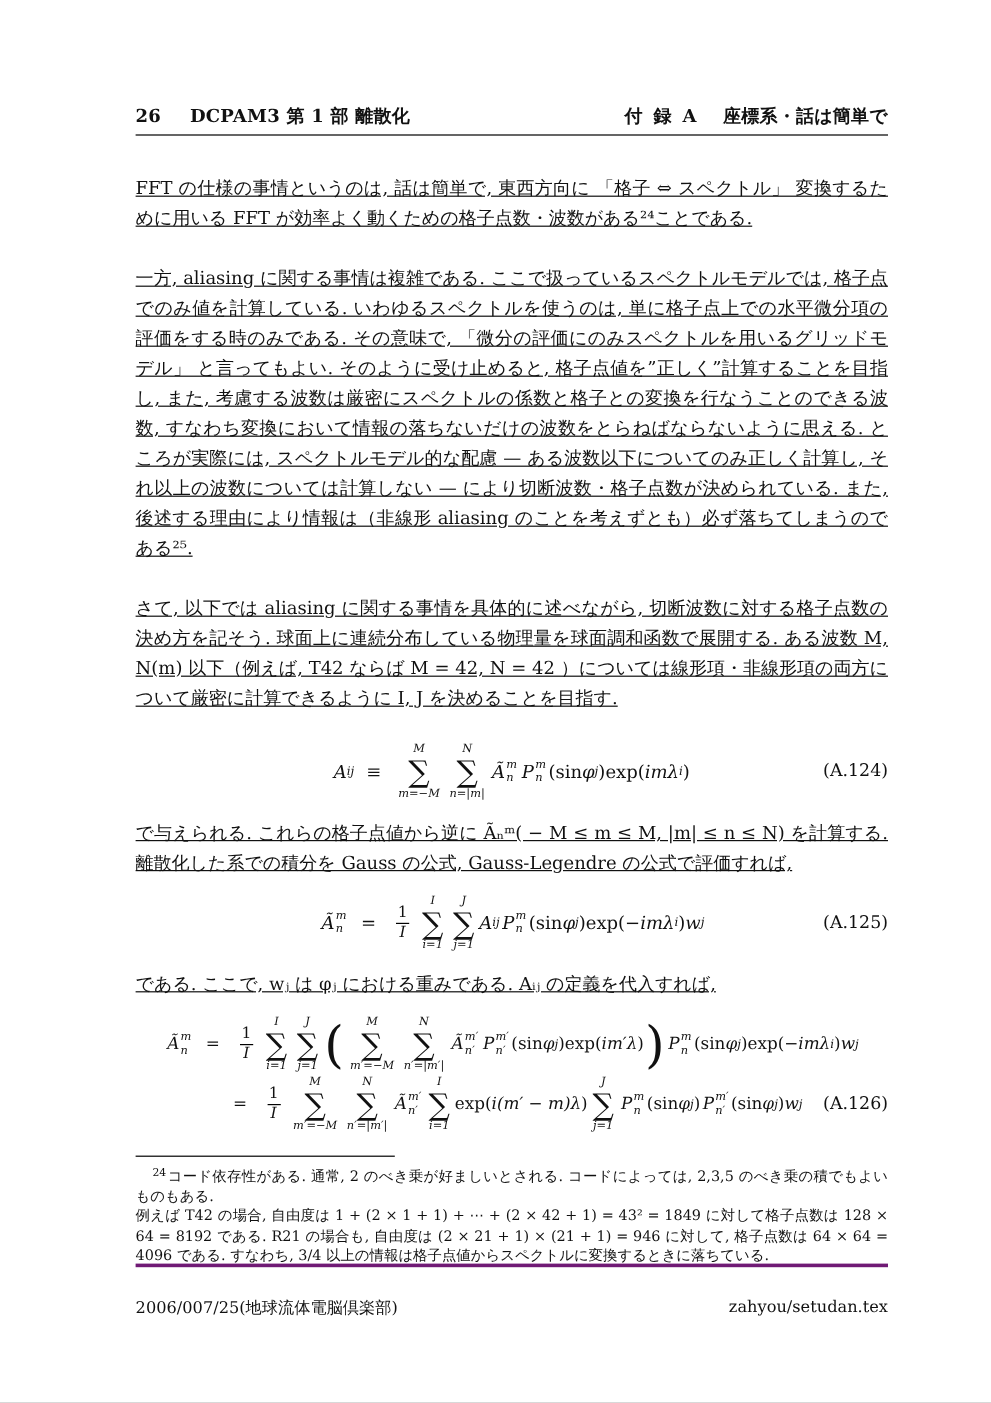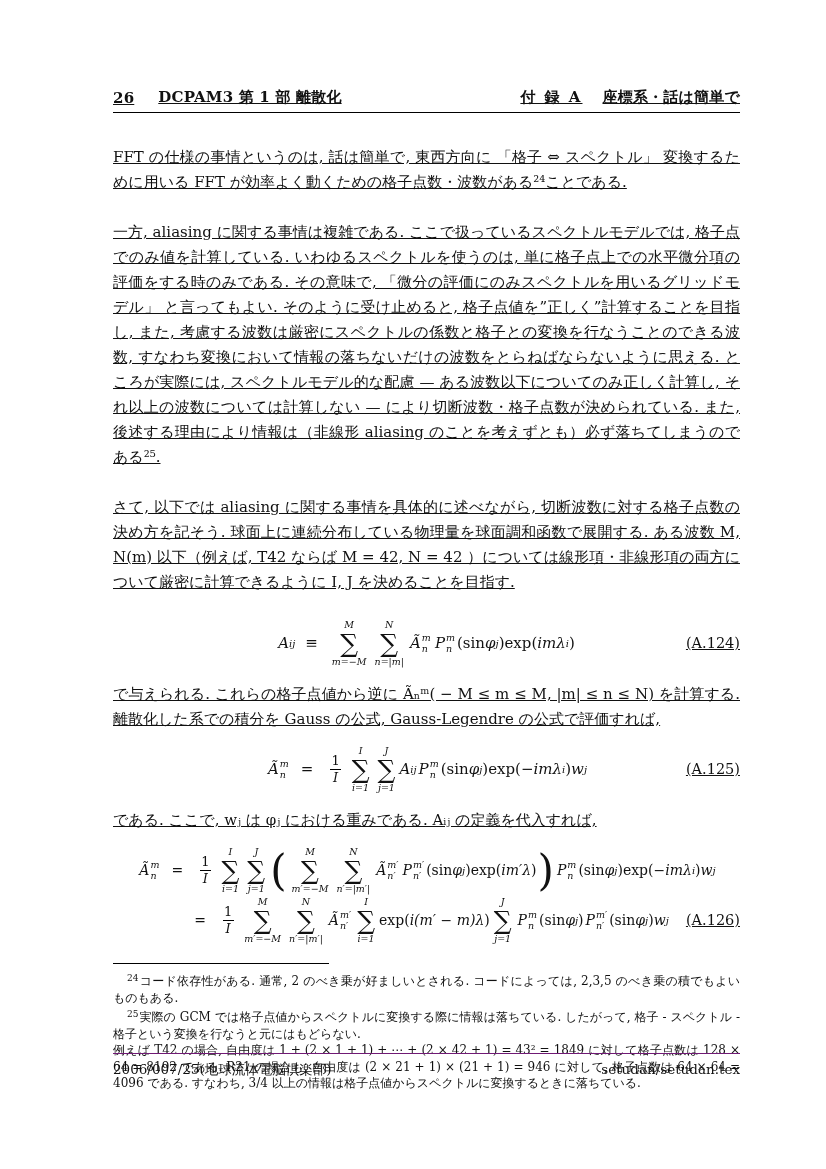--- a/index.html
+++ b/index.html
@@ -6,54 +6,54 @@
   .page{
     position:relative;
     width:826px;height:1169px;
     background:#ffffff;
     font-family:"DejaVu Serif","Liberation Serif",serif;
     color:#111;
     overflow:hidden;
   }
   .content{position:absolute;left:113px;top:88px;width:627px;}
   
-  .hdr{display:flex;align-items:flex-end;font-weight:bold;font-size:15px;letter-spacing:.2px;text-decoration:underline;}
+  .hdr{display:flex;align-items:flex-start;font-weight:bold;font-size:15px;letter-spacing:.2px;}
   .hdr .pgnum{margin-right:24px;}
   .hdr .spacer{flex:1;}
   .hdr .applabel{margin-right:20px;letter-spacing:2px;}
   .hdr-rule{border:none;border-top:1.6px solid #000;margin:5px 0 0 0;}
   
   .bodytext{margin-top:32px;}
   p.para{margin:0 0 25px 0;font-size:15px;line-height:25px;text-align:justify;text-decoration:underline;}
   p.para.tight{margin-bottom:4px;}
   
   .eq{position:relative;display:flex;align-items:center;margin:14px 0 16px 0;min-height:44px;}
   .eqbody{flex:1;display:flex;justify-content:center;align-items:center;white-space:nowrap;font-size:15px;}
-  .eq .tag{position:absolute;right:0;top:50%;transform:translateY(-50%);font-style:normal;font-size:14.5px;text-decoration:underline;}
+  .eq .tag{position:absolute;right:0;top:50%;transform:translateY(-50%);font-style:normal;font-size:14.5px;}
   .mi{font-style:italic;}
   .rm{font-style:normal;}
   .rel{margin:0 10px;font-style:normal;}
   .msub{font-size:10px;font-style:italic;vertical-align:-4px;}
   .matom{display:inline-flex;align-items:center;margin:0 2px;}
   .scripts{display:inline-flex;flex-direction:column;font-size:9.5px;line-height:1.2;margin-left:1px;font-style:italic;}
   .sum{display:inline-flex;flex-direction:column;align-items:center;margin:0 4px;line-height:1;vertical-align:middle;}
   .sum .lim{font-size:9.5px;font-style:italic;}
   .sum .sigma{font-size:25px;font-style:normal;padding:1px 0;}
   .frac{display:inline-flex;flex-direction:column;align-items:center;line-height:1.2;margin:0 5px;font-size:13px;}
   .frac .num{padding:0 3px;font-style:normal;}
   .frac .den{border-top:1px solid #000;padding:0 3px;font-style:italic;}
   .bigp{font-size:42px;font-style:normal;font-weight:200;line-height:0;position:relative;top:1px;margin:0 1px;}
   .small126{font-size:14px;}
   
   .fnrule{width:216px;border:none;border-top:1px solid #000;margin:20px 0 6px 0;}
   .fn{font-size:12px;line-height:16.5px;text-align:justify;margin:0;}
   .fn .mk{vertical-align:4px;font-size:9px;margin-right:1px;}
   .fn.indent{text-indent:14px;}
   
-  .footer{position:absolute;left:113px;width:627px;top:1053px;border-top:1px solid #701a75;padding-top:7px;display:flex;justify-content:space-between;font-size:13.5px;}
+  .footer{position:absolute;left:113px;width:627px;top:1053px;border-top:3px solid #701a75;padding-top:25px;display:flex;justify-content:space-between;font-size:13.5px;}
 </style>
 </head>
 <body>
 
 <div class="page">
   <div class="content">
 
     <div class="hdr">
       <span class="pgnum">26</span>
       <span>DCPAM3 第 1 部 離散化</span>
@@ -297,23 +297,22 @@
             <span class="msub">j</span>
             <span class="rm">)</span>
             <span class="mi">w</span>
             <span class="msub">j</span>
         </div>
         <span class="tag">(A.126)</span>
       </div>
 
       <hr class="fnrule">
       <p class="fn indent"><span class="mk">24</span><span>コード依存性がある. 通常, 2 のべき乗が好ましいとされる. コードによっては, 2,3,5 のべき乗の積でもよいものもある.</span></p>
-      <p class="fn indent"><span class="mk">25</span><span>実際の GCM では格子点値からスペクトルに変換する際に情報は落ちている. したがって, 格子 - スペクトル - 格子という変換を行なうと元にはもどらない.</span></p>
       <p class="fn"><span>例えば T42 の場合, 自由度は 1 + (2 × 1 + 1) + ⋯ + (2 × 42 + 1) = 43² = 1849 に対して格子点数は 128 × 64 = 8192 である. R21 の場合も, 自由度は (2 × 21 + 1) × (21 + 1) = 946 に対して, 格子点数は 64 × 64 = 4096 である. すなわち, 3/4 以上の情報は格子点値からスペクトルに変換するときに落ちている.</span></p>
 
     </div>
   </div>
 
   <div class="footer">
     <span>2006/007/25(地球流体電脳倶楽部)</span>
-    <span>setudan/setudan.tex</span>
+    <span>zahyou/setudan.tex</span>
   </div>
 </div>
 
 </body></html>

